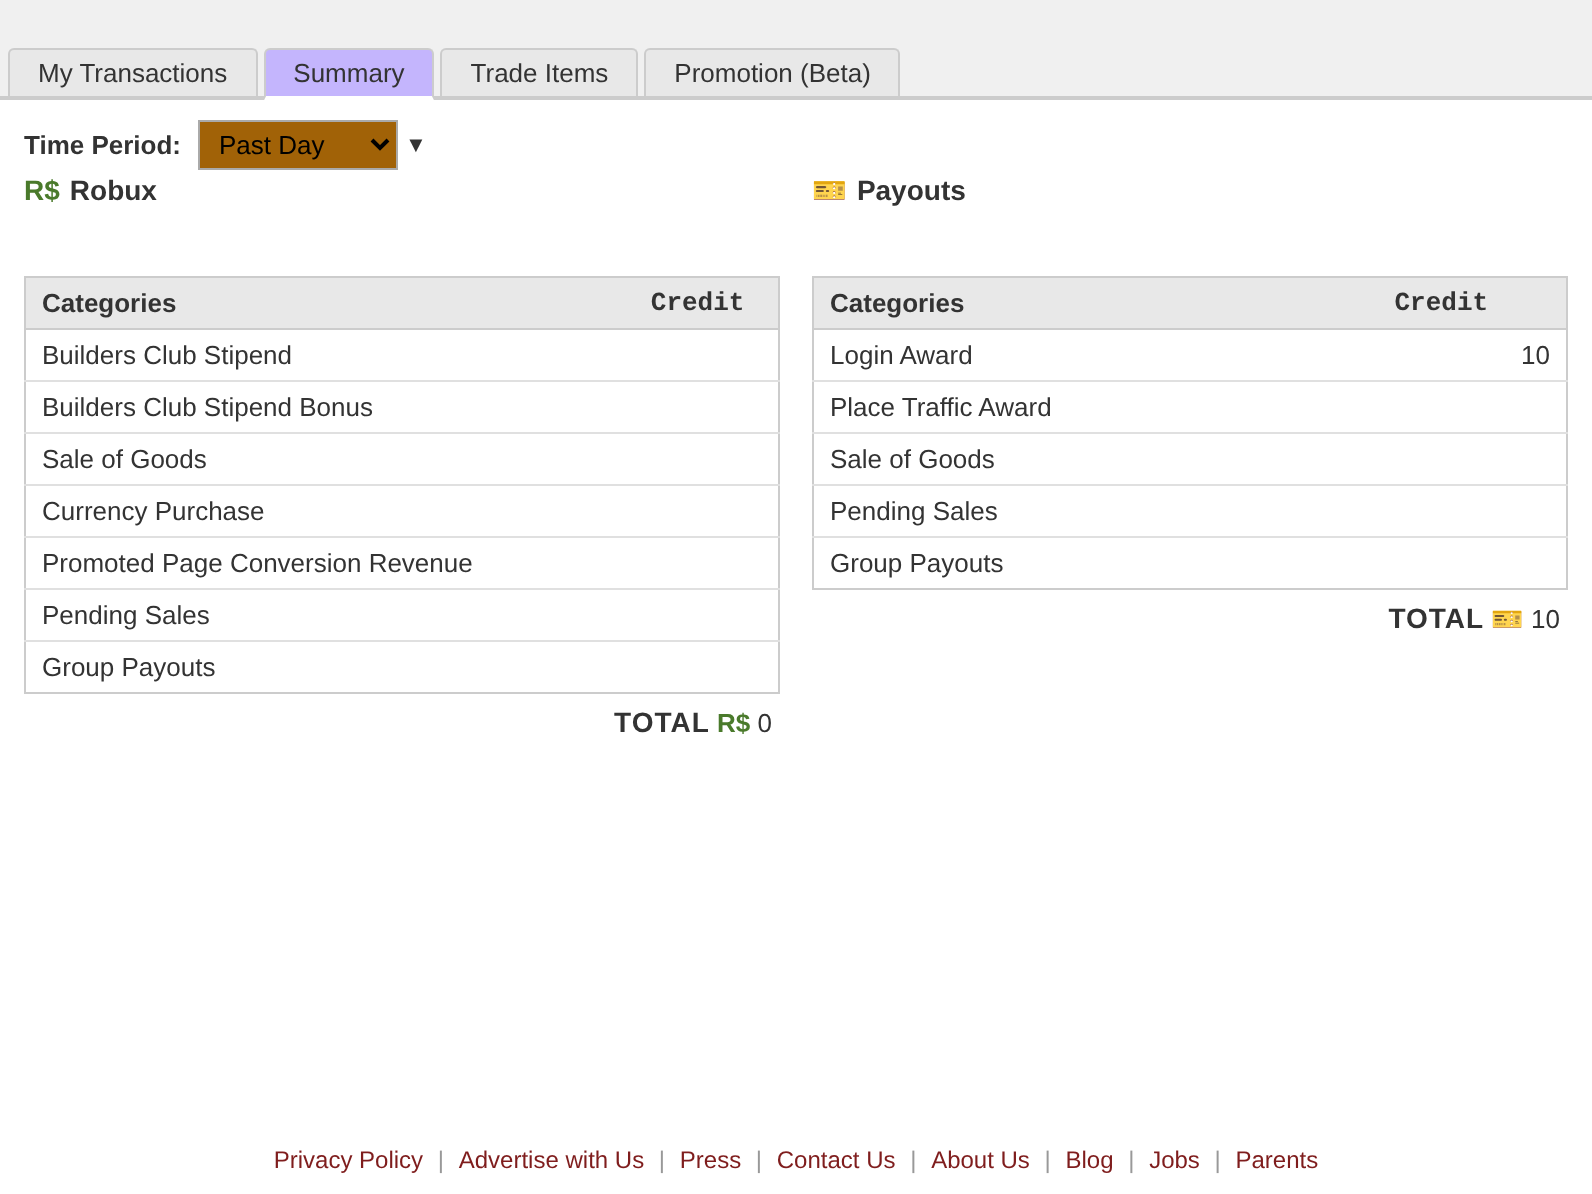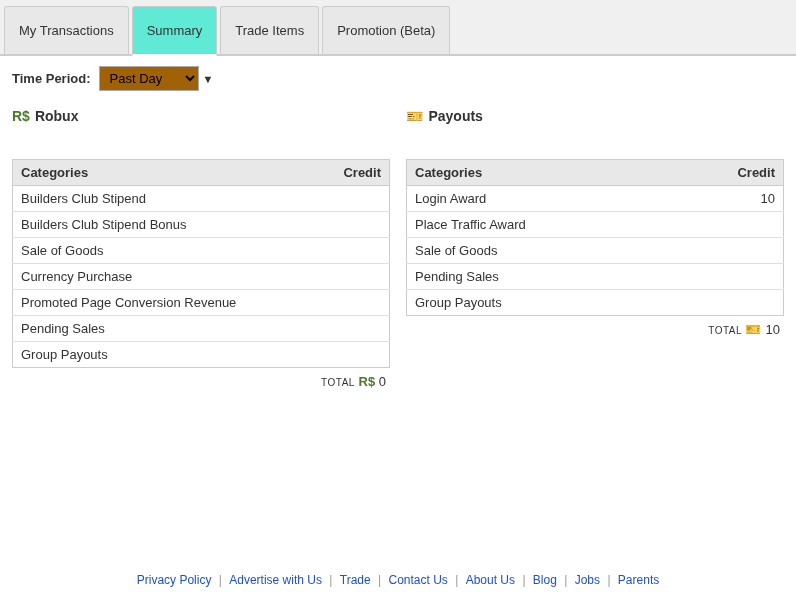--- a/index.html
+++ b/index.html
@@ -14,47 +14,48 @@
 
     
     .tabs {
       display: flex;
       border-bottom: 2px solid #ccc;
       background: #f0f0f0;
       padding-top: 6px;
       padding-left: 4px;
     }
     .tab {
-      padding: 16px 14px;
+      padding: 4px 14px;
       border: 1px solid #ccc;
       border-bottom: none;
       background: #e8e8e8;
       cursor: pointer;
       margin-right: 3px;
       border-radius: 3px 3px 0 0;
       font-size: 13px;
       color: #333;
+      margin-top: 18px;
     }
     .tab.active {
-      background: #5eead4;
+      background: #c4b5fd;
       border-bottom: 2px solid #fff;
       margin-bottom: -2px;
       font-weight: normal;
     }
 
     
     .content {
       padding: 10px 12px;
     }
 
     
     .time-period-row {
       display: flex;
       align-items: center;
-      margin-bottom: 17px;
+      margin-bottom: 2px;
     }
     .time-period-label {
       font-weight: bold;
       margin-right: 8px;
     }
     .time-period-select {
       padding: 3px 6px;
       border: 1px solid #aaa;
       background: #a16207;
       font-size: 13px;
@@ -100,42 +101,43 @@
       margin-top: 35px;
     }
     .summary-table th {
       background: #e8e8e8;
       text-align: left;
       padding: 5px 8px;
       border-bottom: 1px solid #ccc;
       font-weight: bold;
     }
     .summary-table th.credit-col {
-      text-align: right;
+      text-align: center;
+      font-family: Liberation Mono, monospace;
     }
     .summary-table td {
       padding: 5px 8px;
       border-bottom: 1px solid #e0e0e0;
     }
     .summary-table td.credit-val {
       text-align: right;
     }
     .summary-table tr:last-child td {
       border-bottom: none;
     }
 
     
     .total-row {
       text-align: right;
       padding: 6px 4px;
       font-size: 13px;
     }
     .total-label {
-      font-weight: normal;
-      font-size: 10px;
+      font-weight: bold;
+      font-size: 14px;
       letter-spacing: 0.5px;
       text-align: center;
     }
     .robux-total-icon {
       color: #4a7a2b;
       font-weight: bold;
       font-size: 13px;
     }
     .ticket-total-icon {
       font-size: 13px;
@@ -145,21 +147,21 @@
     .footer {
       position: absolute;
       bottom: 10px;
       left: 0;
       right: 0;
       text-align: center;
       color: #0066cc;
       font-size: 12px;
     }
     .footer a {
-      color: #1d4ed8;
+      color: #7f1d1d;
       text-decoration: none;
       margin: 0 4px;
     }
     .footer-sep {
       color: #999;
     }
   </style>
 </head>
 <body>
 
@@ -278,21 +280,21 @@
 
   </div>
 </div>
 
 <div class="footer">
   <span>
     <a href="#">Privacy Policy</a>
     <span class="footer-sep">|</span>
     <a href="#">Advertise with Us</a>
     <span class="footer-sep">|</span>
-    <a href="#">Trade</a>
+    <a href="#">Press</a>
     <span class="footer-sep">|</span>
     <a href="#">Contact Us</a>
     <span class="footer-sep">|</span>
     <a href="#">About Us</a>
     <span class="footer-sep">|</span>
     <a href="#">Blog</a>
     <span class="footer-sep">|</span>
     <a href="#">Jobs</a>
     <span class="footer-sep">|</span>
     <a href="#">Parents</a>

